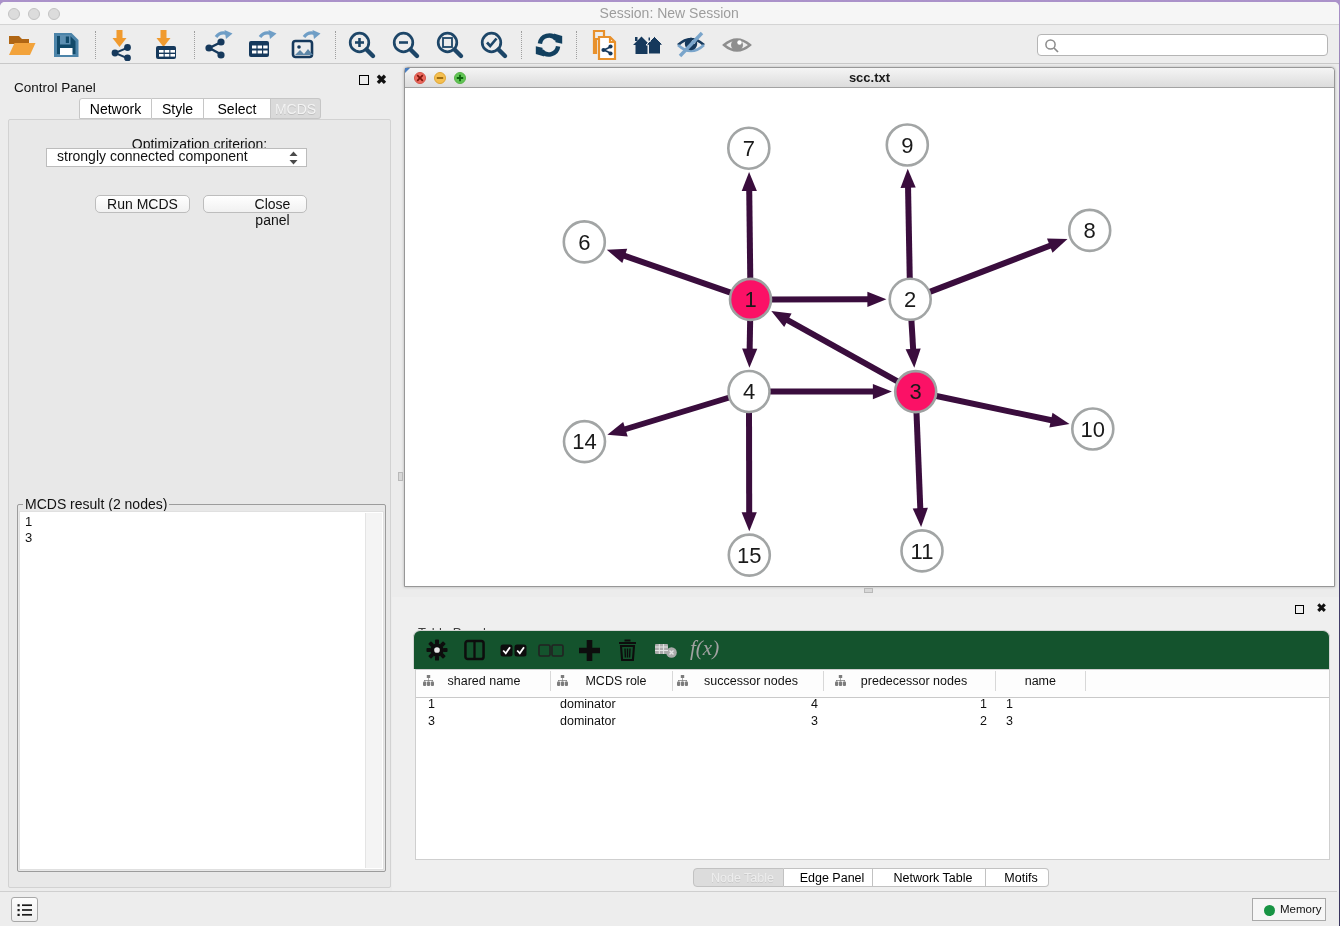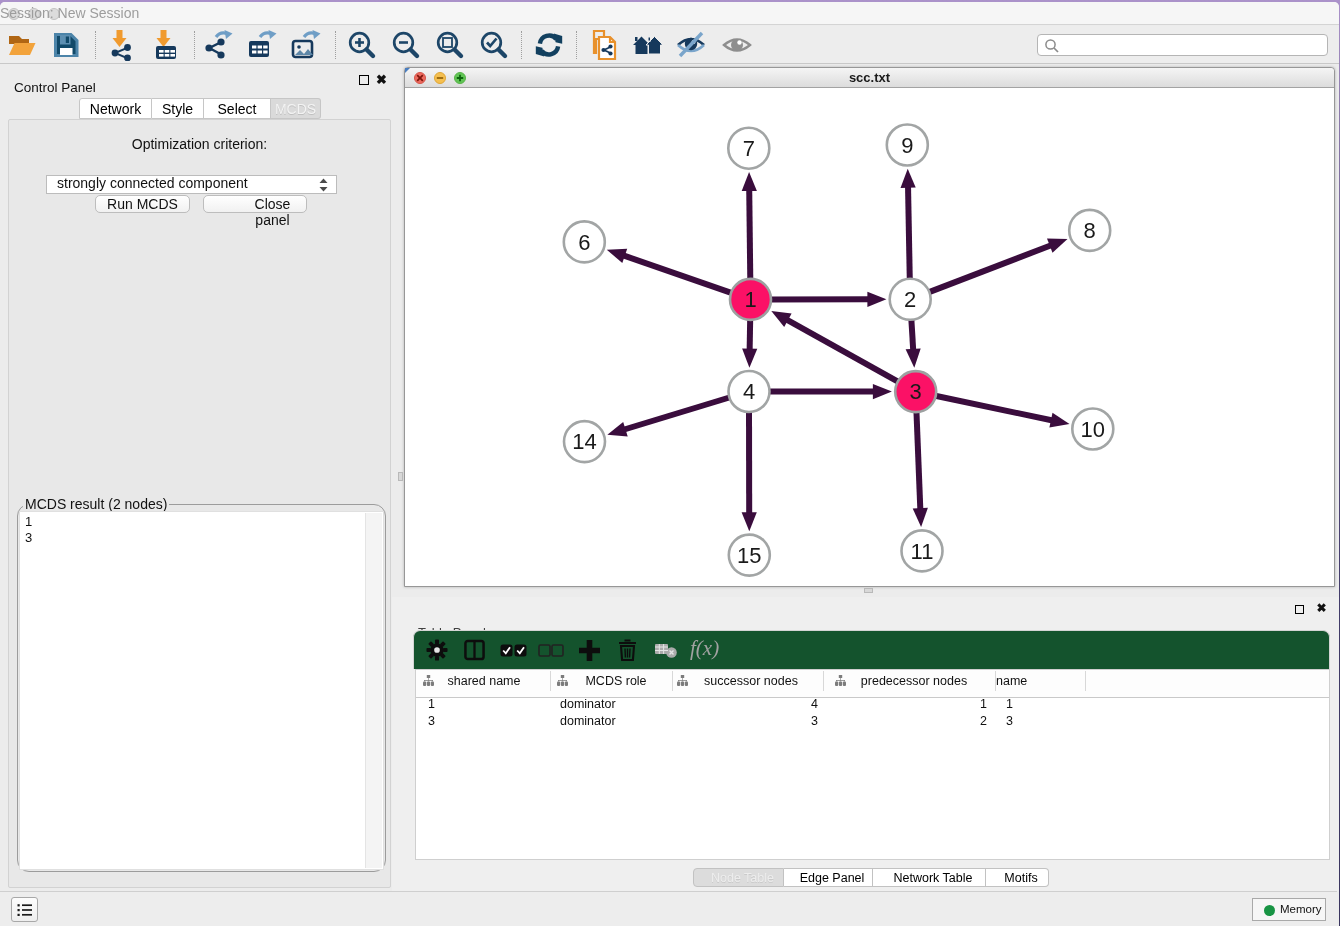--- a/index.html
+++ b/index.html
@@ -1,35 +1,35 @@
 <!DOCTYPE html>
 <html><head><meta charset="utf-8">
 <style>
 *{margin:0;padding:0;box-sizing:border-box;}
 html,body{width:1340px;height:926px;overflow:hidden;}
 body{font-family:"Liberation Sans",sans-serif;background:linear-gradient(180deg,#ab92ca 0%,#8d7cab 12%,#55497c 45%,#3f3a66 70%,#3a355f 100%);position:relative;}
 .abs{position:absolute;}
 #appwin{position:absolute;left:0;top:2px;right:1.5px;bottom:0;background:#ececec;border-radius:5px 5px 0 0;}
 #titlebar{position:absolute;left:0;top:0;right:0;height:23px;background:#f6f6f6;border-radius:5px 5px 0 0;border-bottom:1px solid #d4d4d4;}
 .tl{position:absolute;top:6px;width:12px;height:12px;border-radius:50%;background:#dcdcdc;border:1px solid #c3c3c3;}
-#apptitle{position:absolute;top:3px;left:0;right:0;font-size:14px;color:#9d9d9d;}
+#apptitle{position:absolute;top:3px;left:0;right:0;text-align:center;font-size:14px;color:#9d9d9d;}
 #toolbar{position:absolute;left:0;top:24px;right:0;height:38px;background:#ededed;border-bottom:1px solid #c8c8c8;}
 .tsep{position:absolute;top:5px;height:28px;width:0;border-left:1px dotted #9f9f9f;}
 .ticon{position:absolute;top:3px;width:32px;height:32px;}
 #searchbox{position:absolute;left:1037px;top:32px;width:291px;height:22px;background:#fff;border:1px solid #b5b5b5;border-radius:4px;}
 
 #cpanel{position:absolute;left:0;top:63px;width:392px;bottom:35px;background:#ececec;}
 #cp-head{position:absolute;left:14px;top:15px;font-size:13.5px;color:#111;}
 #cp-content{position:absolute;left:8px;top:54px;right:1px;bottom:3px;background:#e8e8e8;border:1px solid #d2d2d2;border-radius:2px;}
 .cptab{position:absolute;top:33px;height:21px;background:#fff;border:1px solid #c6c6c6;border-left:none;font-size:14px;color:#000;text-align:center;line-height:20px;}
 select.fake, .btn{font-family:"Liberation Sans",sans-serif;}
 #optlabel{position:absolute;left:0;width:100%;top:16px;text-align:center;font-size:14px;color:#111;}
-#combo{position:absolute;left:37px;top:55px;width:291px;height:19px;background:#fff;border:1px solid #bcbcbc;border-radius:0;font-size:14px;color:#111;line-height:15px;padding-left:10px;}
+#combo{position:absolute;left:37px;top:28px;width:261px;height:19px;background:#fff;border:1px solid #bcbcbc;border-radius:0;font-size:14px;color:#111;line-height:15px;padding-left:10px;}
 .btn{position:absolute;top:75px;height:18px;background:linear-gradient(#ffffff,#f1f1f1);border:1px solid #bdbdbd;border-radius:5px;font-size:14px;color:#111;text-align:center;line-height:16px;}
-#fieldset{position:absolute;left:8px;top:384px;width:369px;height:368px;border:1px solid #9c9c9c;border-radius:12px;}
+#fieldset{position:absolute;left:8px;top:384px;width:369px;height:368px;border:1px solid #9c9c9c;border-radius:2px;}
 #fslegend{position:absolute;left:5px;top:-9px;background:#e8e8e8;padding:0 2px;font-size:14px;color:#111;}
 #fswhite{position:absolute;left:1px;top:6px;right:1px;bottom:1px;background:#fff;border:1px solid #e0e0e0;font-size:13px;color:#111;line-height:16px;padding:2px 0 0 5px;}
 #fsscroll{position:absolute;top:1px;right:1px;width:17px;bottom:1px;background:#f4f4f4;border-left:1px solid #e4e4e4;}
 
 #netwin{position:absolute;left:404px;top:65px;width:931px;height:520px;background:#fff;border:1px solid #979797;border-radius:4px 4px 0 0;box-shadow:0 0 3px rgba(0,0,0,0.25);}
 #nw-titlebar{position:absolute;left:0;top:0;right:0;height:20px;background:linear-gradient(#f5f5f5,#dcdcdc);border-bottom:1px solid #a3a3a3;border-radius:4px 4px 0 0;}
 .nwtl{position:absolute;top:4px;width:12px;height:12px;border-radius:50%;}
 #nw-title{position:absolute;left:0;right:0;top:2px;text-align:center;font-size:13px;font-weight:bold;color:#1a1a1a;}
 #graph{position:absolute;left:0;top:20px;}
 
@@ -393,21 +393,21 @@
             <g fill="#7c7c7c">
               <rect x="3.8" y="0" width="3.4" height="3"></rect>
               <rect x="0" y="6.5" width="3.2" height="4.5" rx="1"></rect>
               <rect x="3.9" y="6.5" width="3.2" height="4.5" rx="1"></rect>
               <rect x="7.8" y="6.5" width="3.2" height="4.5" rx="1"></rect>
               <path d="M5.2 3 h0.6 v2 h-0.6 z M1 5 h9 v0.7 h-9 z M1.2 5 h0.6 v1.5 h-0.6 z M5.2 5 h0.6 v1.5 h-0.6 z M9.2 5 h0.6 v1.5 h-0.6 z"></path>
             </g>
           </svg>
         <div class="thlab" style="left:442px;width:112px;text-align:center;">predecessor nodes</div>
         <div class="th-sep" style="left:579px;"></div>
-        <div class="thlab" style="left:580px;width:60px;text-align:left;">name</div>
+        <div class="thlab" style="left:580px;width:60px;text-align:right;">name</div>
         <div class="th-sep" style="left:669px;"></div>
       </div>
       <div class="tcell" style="left:12px;top:27px;">1</div>
       <div class="tcell" style="left:144px;top:27px;">dominator</div>
       <div class="tcell" style="left:342px;top:27px;width:60px;text-align:right;">4</div>
       <div class="tcell" style="left:511px;top:27px;width:60px;text-align:right;">1</div>
       <div class="tcell" style="left:590px;top:27px;">1</div>
       <div class="tcell" style="left:12px;top:44px;">3</div>
       <div class="tcell" style="left:144px;top:44px;">dominator</div>
       <div class="tcell" style="left:342px;top:44px;width:60px;text-align:right;">3</div>

